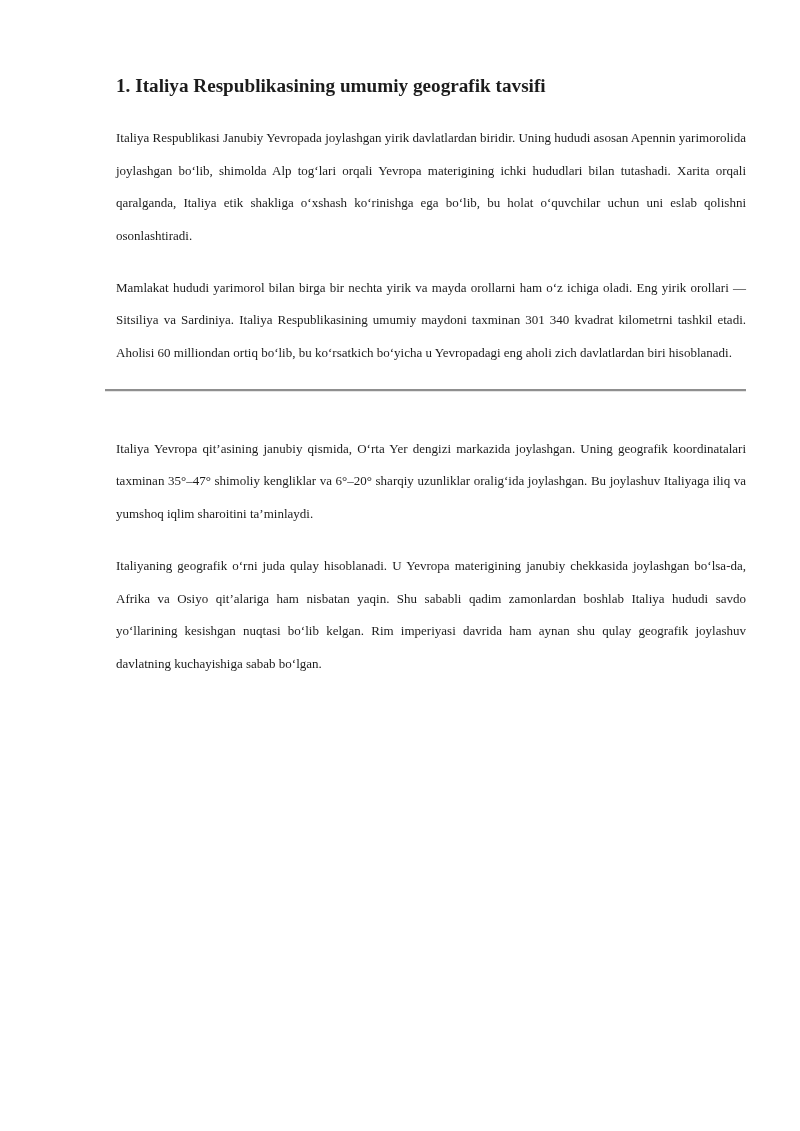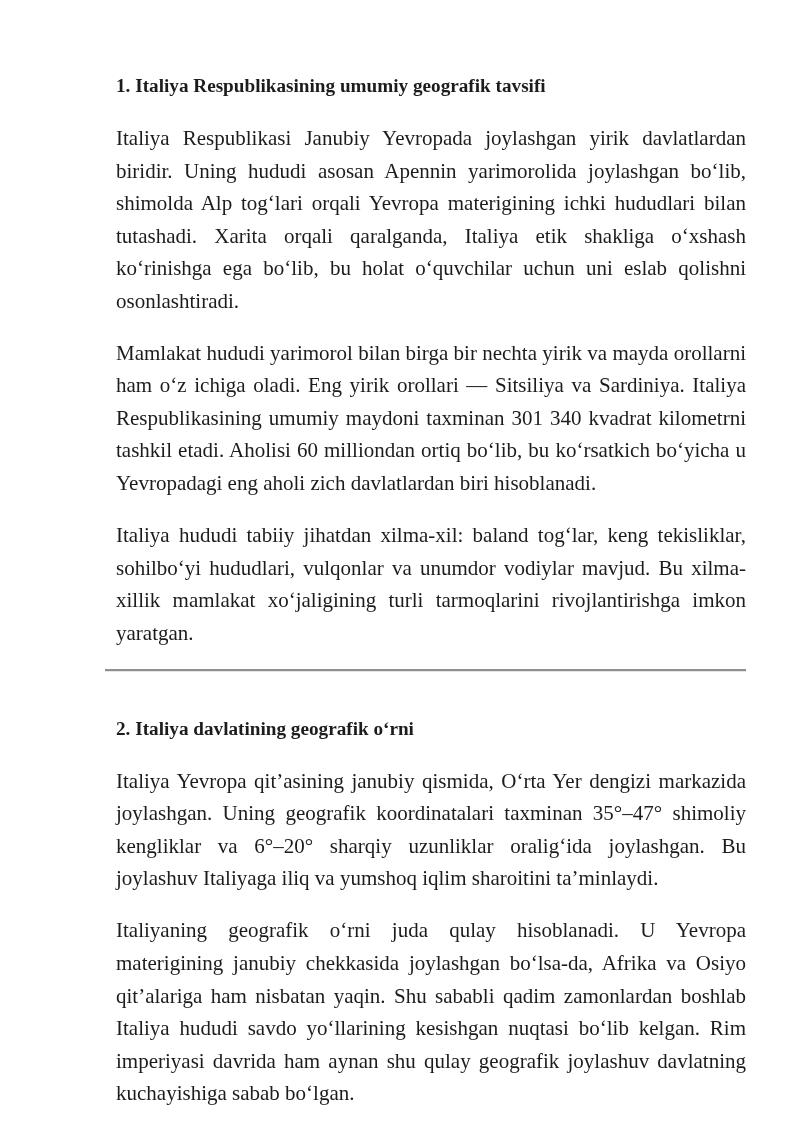--- a/index.html
+++ b/index.html
@@ -24,21 +24,21 @@
   }
   section { margin: 0; padding: 0; }
   .heading {
     font-size: 19.2px;
     font-weight: bold;
     line-height: 32.55px;
     margin: 0 0 19.5px 0;
     text-align: left;
   }
   .para {
-    font-size: 21px;
+    font-size: 13px;
     line-height: 32.55px;
     margin: 0 0 19.5px 0;
     text-align: justify;
     text-justify: inter-word;
   }
   .divider {
     border: 0;
     height: 2px;
     background: var(--divider-color);
     box-shadow: 0 1px 0 rgba(0,0,0,0.10);
@@ -48,24 +48,22 @@
 </style>
 </head>
 <body>
 
 <div class="page">
 
   <section>
     <h2 class="heading">1. Italiya Respublikasining umumiy geografik tavsifi</h2>
     <p class="para">Italiya Respublikasi Janubiy Yevropada joylashgan yirik davlatlardan biridir. Uning hududi asosan Apennin yarimorolida joylashgan bo‘lib, shimolda Alp tog‘lari orqali Yevropa materigining ichki hududlari bilan tutashadi. Xarita orqali qaralganda, Italiya etik shakliga o‘xshash ko‘rinishga ega bo‘lib, bu holat o‘quvchilar uchun uni eslab qolishni osonlashtiradi.</p>
     <p class="para">Mamlakat hududi yarimorol bilan birga bir nechta yirik va mayda orollarni ham o‘z ichiga oladi. Eng yirik orollari — Sitsiliya va Sardiniya. Italiya Respublikasining umumiy maydoni taxminan 301 340 kvadrat kilometrni tashkil etadi. Aholisi 60 milliondan ortiq bo‘lib, bu ko‘rsatkich bo‘yicha u Yevropadagi eng aholi zich davlatlardan biri hisoblanadi.</p>
-    <p class="para">Italiya hududi tabiiy jihatdan xilma-xil: baland tog‘lar, keng tekisliklar, sohilbo‘yi hududlari, vulqonlar va unumdor vodiylar mavjud. Bu xilma-xillik mamlakat xo‘jaligining turli tarmoqlarini rivojlantirishga imkon yaratgan.</p>
   </section>
 
   <hr class="divider">
 
   <section>
-    <h2 class="heading">2. Italiya davlatining geografik o‘rni</h2>
     <p class="para">Italiya Yevropa qit’asining janubiy qismida, O‘rta Yer dengizi markazida joylashgan. Uning geografik koordinatalari taxminan 35°–47° shimoliy kengliklar va 6°–20° sharqiy uzunliklar oralig‘ida joylashgan. Bu joylashuv Italiyaga iliq va yumshoq iqlim sharoitini ta’minlaydi.</p>
     <p class="para">Italiyaning geografik o‘rni juda qulay hisoblanadi. U Yevropa materigining janubiy chekkasida joylashgan bo‘lsa-da, Afrika va Osiyo qit’alariga ham nisbatan yaqin. Shu sababli qadim zamonlardan boshlab Italiya hududi savdo yo‘llarining kesishgan nuqtasi bo‘lib kelgan. Rim imperiyasi davrida ham aynan shu qulay geografik joylashuv davlatning kuchayishiga sabab bo‘lgan.</p>
   </section>
 
 </div>
 
 </body></html>

